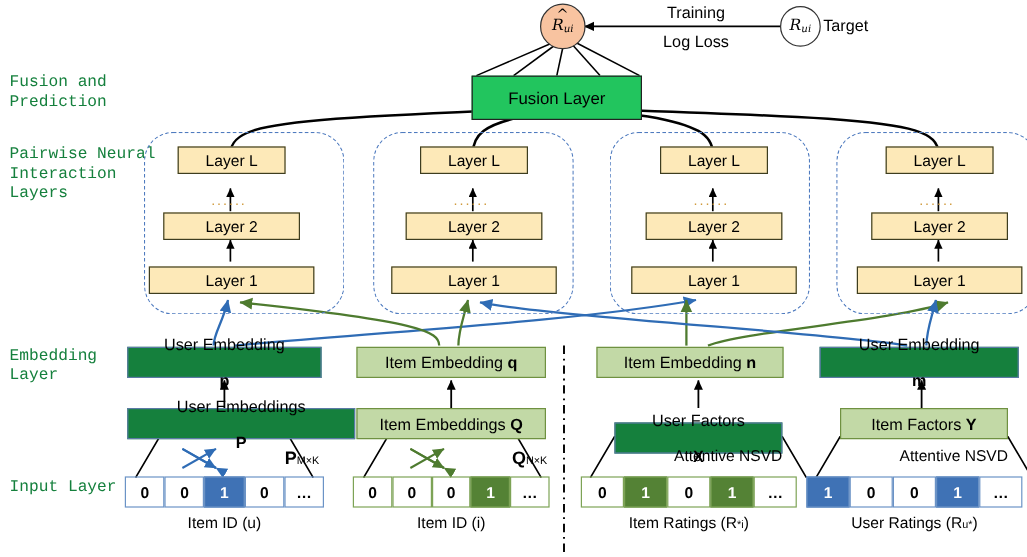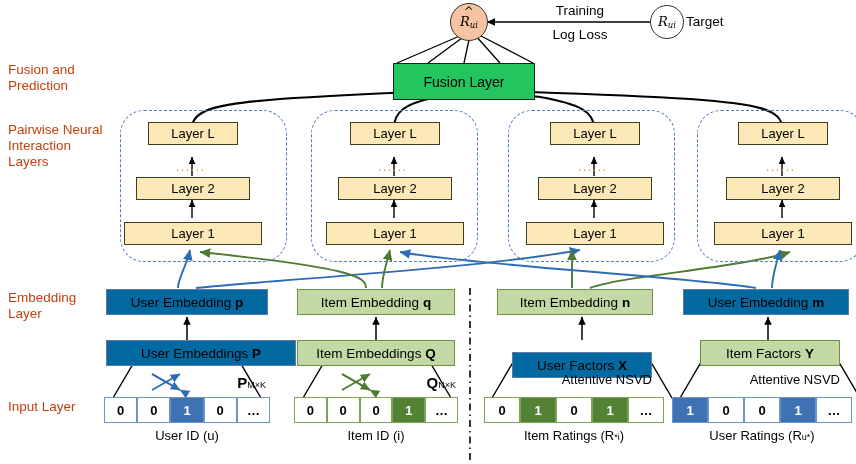--- a/index.html
+++ b/index.html
@@ -1,28 +1,28 @@
 <!DOCTYPE html>
 <html><head>
 <meta charset="utf-8">
 <style>
   html,body{margin:0;padding:0;background:#ffffff;}
   body{width:856px;height:464px;position:relative;overflow:hidden;
        font-family:"Liberation Sans","DejaVu Sans",sans-serif;color:#000;}
   #canvas{position:absolute;left:0;top:0;width:856px;height:464px;}
   svg.edges{position:absolute;left:0;top:0;width:856px;height:464px;pointer-events:none;}
 
-  .row-label{position:absolute;font-size:13.5px;line-height:16px;color:#c2410c;white-space:pre-line;}
+  .row-label{position:absolute;font-size:13.5px;line-height:16px;color:#15803d;white-space:pre-line;font-family:Liberation Mono, monospace;}
 
   .box{position:absolute;box-sizing:border-box;display:flex;align-items:center;
        justify-content:center;font-size:13px;text-align:center;}
   .layer-box{background:#fde9b8;border:1.3px solid #3d3d1f;height:23px;}
   .fusion-box{background:#22c55e;border:1.2px solid #222;height:37px;font-size:14px;}
   .emb-box{height:26px;border:1.3px solid #555;font-size:13.5px;}
-  .blue-fill{background:#0369a1;border-color:#5b7aa5;}
+  .blue-fill{background:#15803d;border-color:#5b7aa5;flex-direction:column;}
   .green-fill{background:#c2d9a6;border-color:#6f9141;}
 
   .group{position:absolute;border:1.4px dashed #4f7bbf;border-radius:24px;box-sizing:border-box;}
 
   .dots{position:absolute;font-size:12px;letter-spacing:1.6px;color:#d09a3c;}
 
   .circle{position:absolute;border-radius:50%;display:flex;align-items:center;
           justify-content:center;box-sizing:border-box;}
   .pred-circle{background:#f8c3a0;border:1.4px solid #333;}
   .target-circle{background:#fff;border:1.4px solid #333;}
@@ -213,21 +213,21 @@
   <div class="trap-label" style="left:512px;top:372px;width:140px;">Attentive NSVD</div>
   <div class="trap-label" style="left:700px;top:372px;width:140px;">Attentive NSVD</div>
 
   <div class="vec blue" style="left:104px;top:397px;width:166px;">
     <div class="cell blue-on">0</div>
     <div class="cell blue-on">0</div>
     <div class="cell on blue-on">1</div>
     <div class="cell blue-on">0</div>
     <div class="cell blue-on">…</div>
   </div>
-  <div class="caption" style="left:104px;top:428px;width:166px;">User ID (u)</div>
+  <div class="caption" style="left:104px;top:428px;width:166px;">Item ID (u)</div>
 
   <div class="vec green" style="left:294px;top:397px;width:164px;">
     <div class="cell green-on">0</div>
     <div class="cell green-on">0</div>
     <div class="cell green-on">0</div>
     <div class="cell on green-on">1</div>
     <div class="cell green-on">…</div>
   </div>
   <div class="caption" style="left:294px;top:428px;width:164px;">Item ID (i)</div>
 

